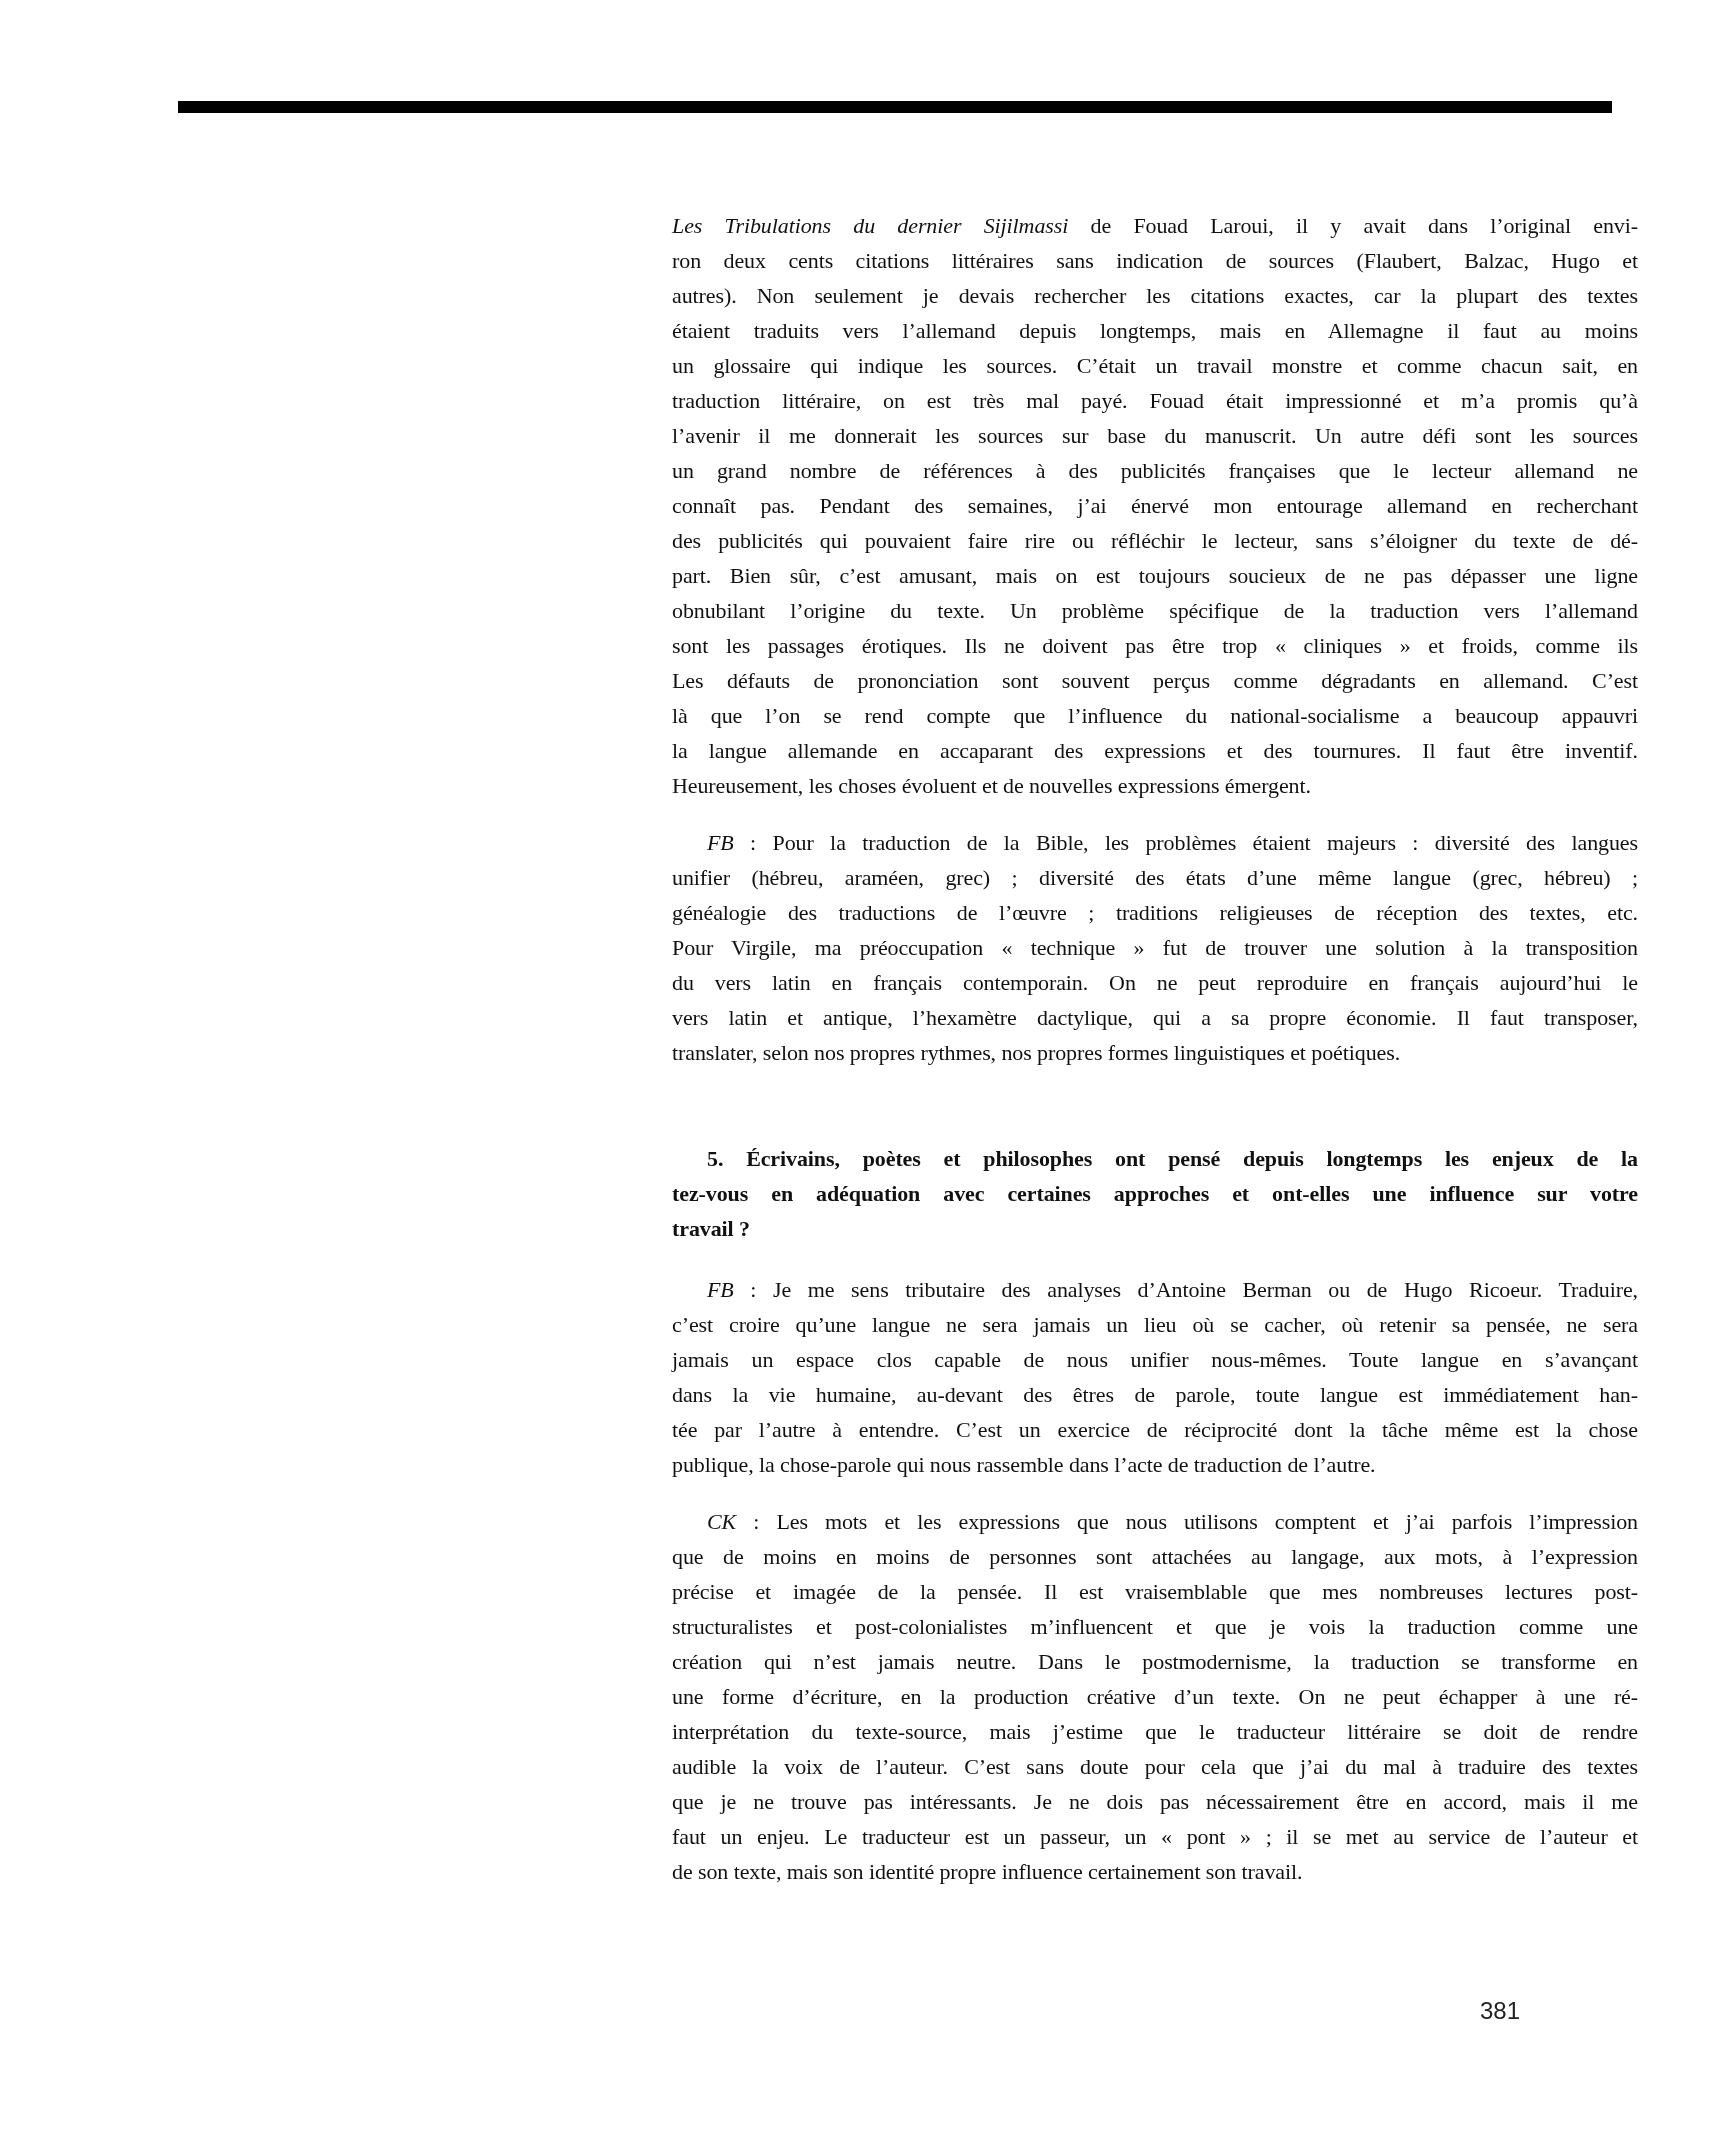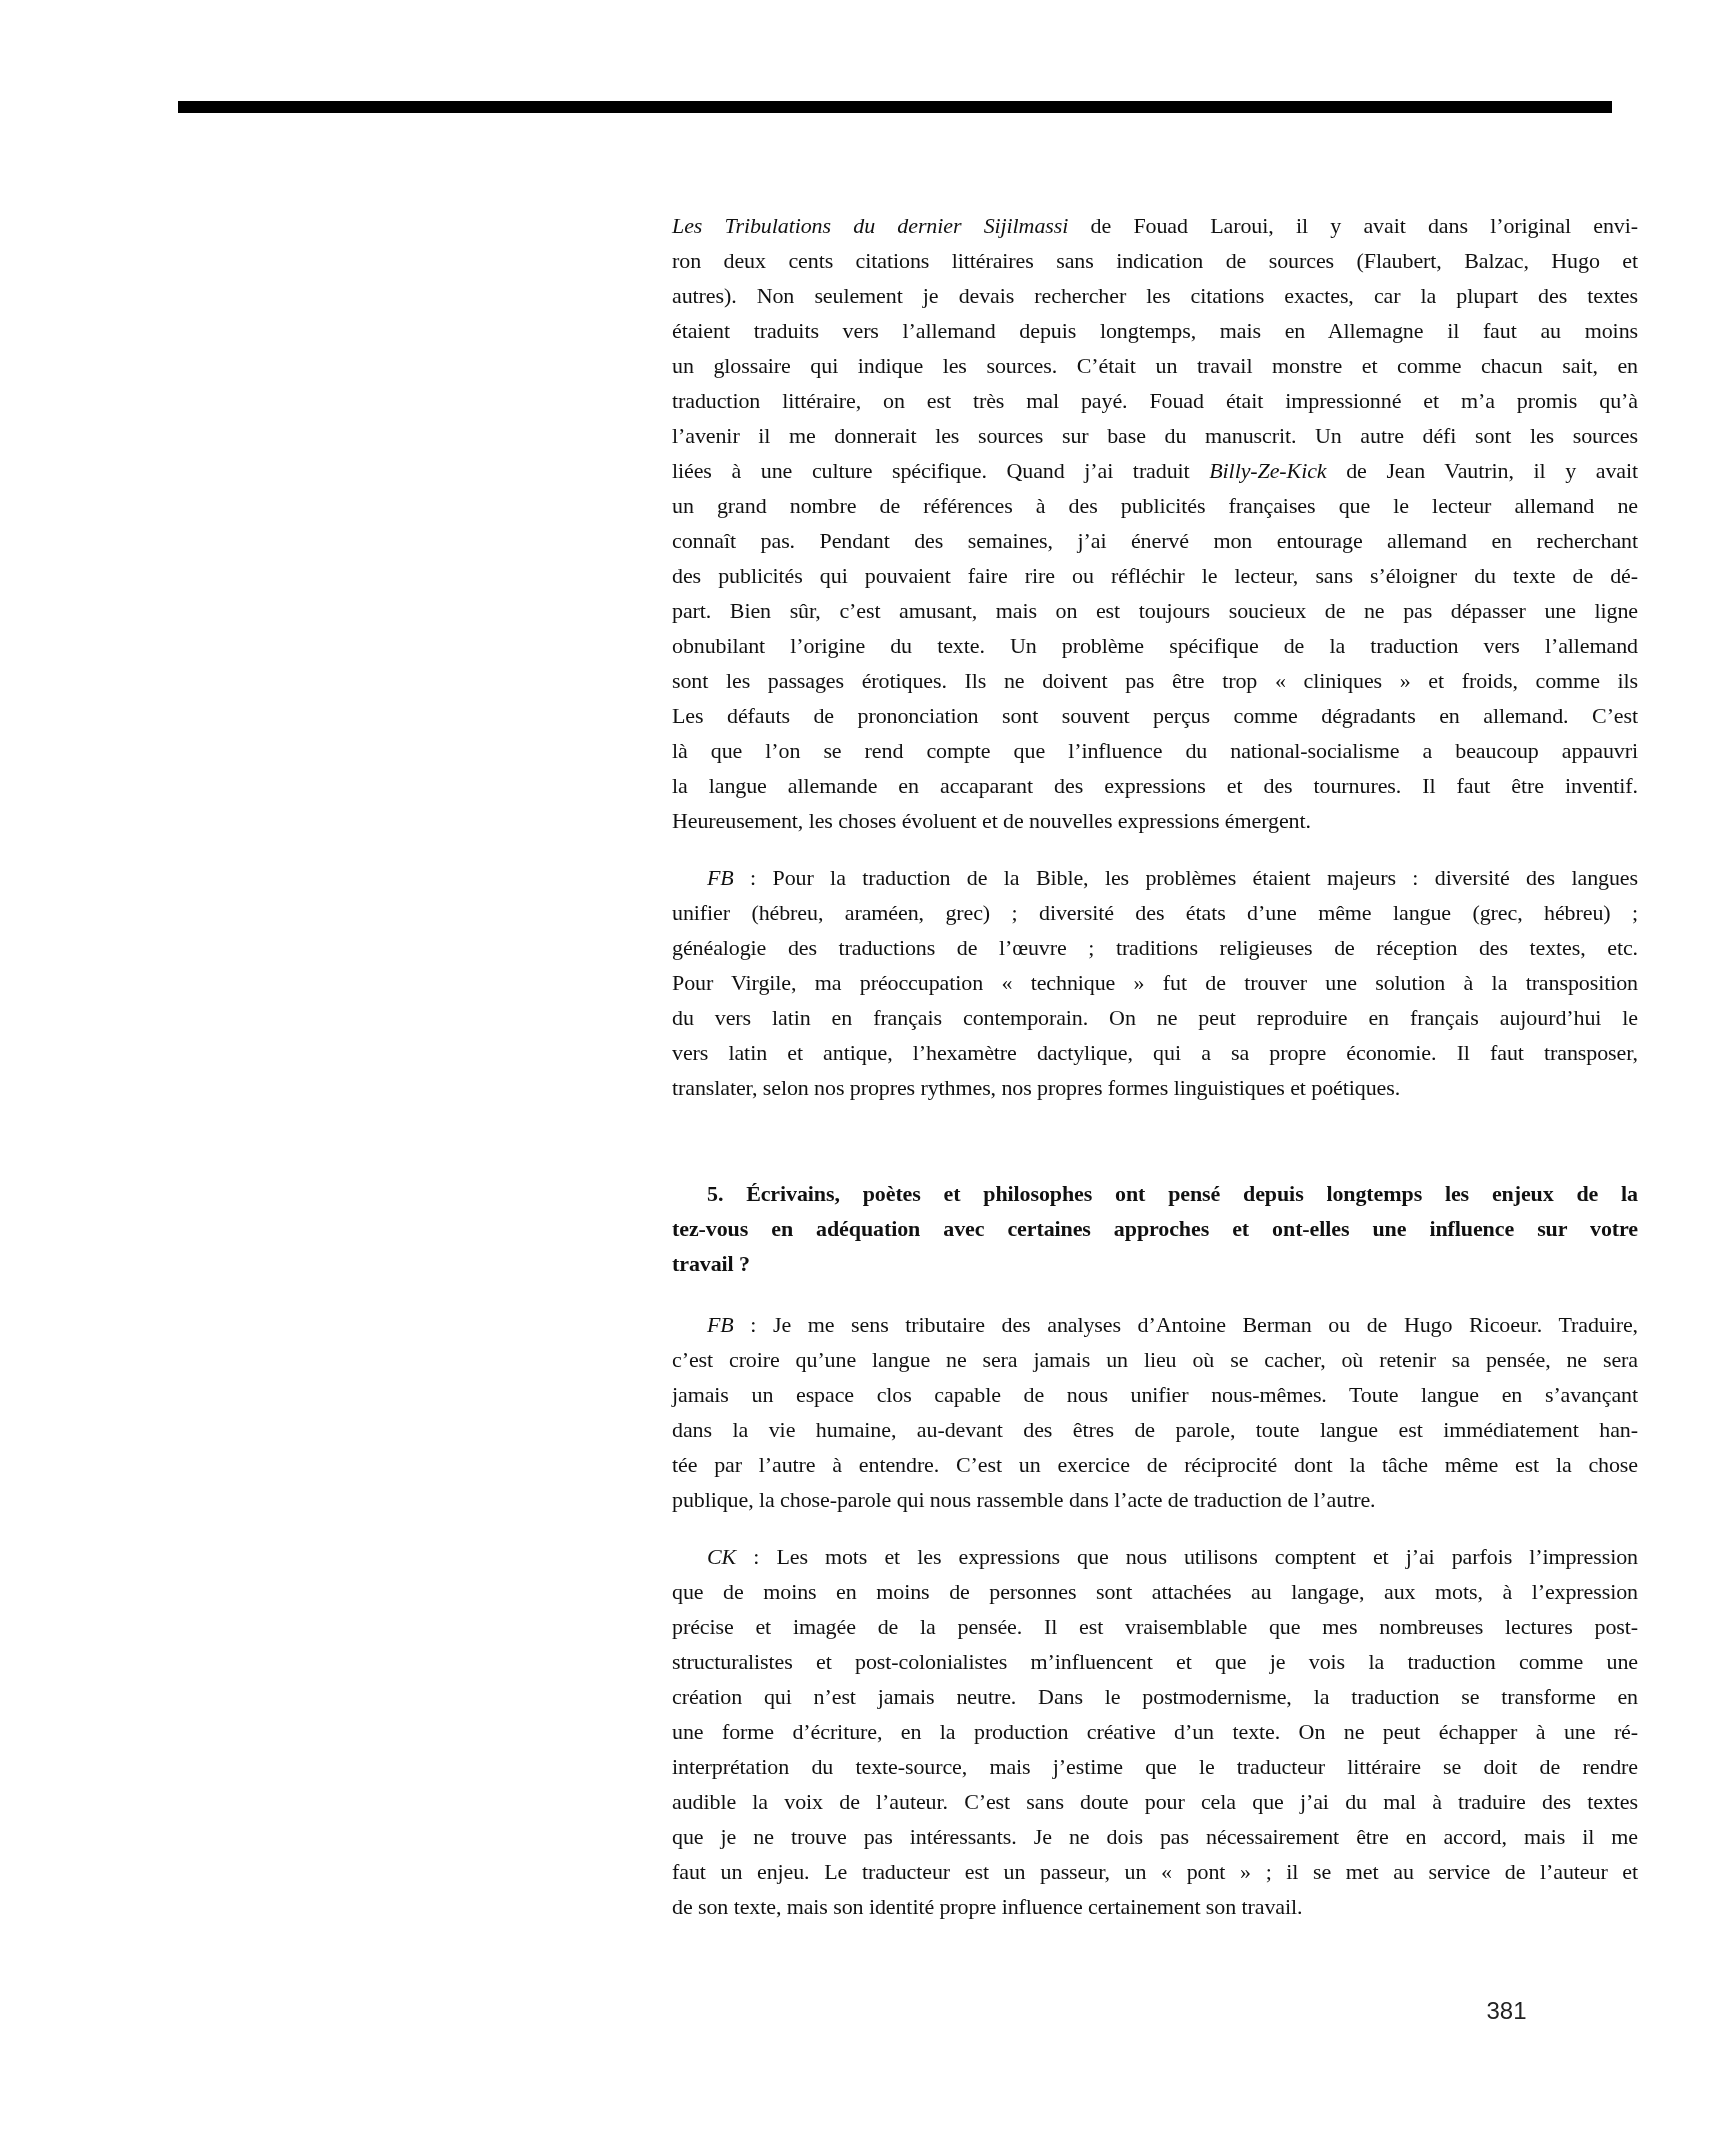--- a/index.html
+++ b/index.html
@@ -37,43 +37,42 @@
     line-height: 35px;
     text-align: justify;
     text-align-last: justify;
     white-space: normal;
   }
   .line.last { text-align-last: left; }
   .line.indent { text-indent: 35px; }
   .it { font-style: italic; }
   .page-number {
     position: absolute;
-    left: 1440px; top: 1997px;
+    left: 1480px; top: 1997px;
     width: 133px;
-    text-align: center;
+    text-align: left;
     font-family: "Liberation Sans", "DejaVu Sans", sans-serif;
     font-size: 24px;
     color: #222222;
   }
 </style>
 </head>
 <body>
 
 <div class="page">
   <div class="top-rule"></div>
   <div class="article">
       <div class="para para-body">
         <div class="line"><span class="it">Les Tribulations du dernier Sijilmassi</span><span> de Fouad Laroui, il y avait dans l’original envi-</span></div>
         <div class="line"><span>ron deux cents citations littéraires sans indication de sources (Flaubert, Balzac, Hugo et</span></div>
         <div class="line"><span>autres). Non seulement je devais rechercher les citations exactes, car la plupart des textes</span></div>
         <div class="line"><span>étaient traduits vers l’allemand depuis longtemps, mais en Allemagne il faut au moins</span></div>
         <div class="line"><span>un glossaire qui indique les sources. C’était un travail monstre et comme chacun sait, en</span></div>
         <div class="line"><span>traduction littéraire, on est très mal payé. Fouad était impressionné et m’a promis qu’à</span></div>
         <div class="line"><span>l’avenir il me donnerait les sources sur base du manuscrit. Un autre défi sont les sources</span></div>
-        <div class="line"><span>liées à une culture spécifique. Quand j’ai traduit </span><span class="it">Billy-Ze-Kick</span><span> de Jean Vautrin, il y avait</span></div>
         <div class="line"><span>un grand nombre de références à des publicités françaises que le lecteur allemand ne</span></div>
         <div class="line"><span>connaît pas. Pendant des semaines, j’ai énervé mon entourage allemand en recherchant</span></div>
         <div class="line"><span>des publicités qui pouvaient faire rire ou réfléchir le lecteur, sans s’éloigner du texte de dé-</span></div>
         <div class="line"><span>part. Bien sûr, c’est amusant, mais on est toujours soucieux de ne pas dépasser une ligne</span></div>
         <div class="line"><span>obnubilant l’origine du texte. Un problème spécifique de la traduction vers l’allemand</span></div>
         <div class="line"><span>sont les passages érotiques. Ils ne doivent pas être trop « cliniques » et froids, comme ils</span></div>
         <div class="line"><span>Les défauts de prononciation sont souvent perçus comme dégradants en allemand. C’est</span></div>
         <div class="line"><span>là que l’on se rend compte que l’influence du national-socialisme a beaucoup appauvri</span></div>
         <div class="line"><span>la langue allemande en accaparant des expressions et des tournures. Il faut être inventif.</span></div>
         <div class="line last"><span>Heureusement, les choses évoluent et de nouvelles expressions émergent.</span></div>

